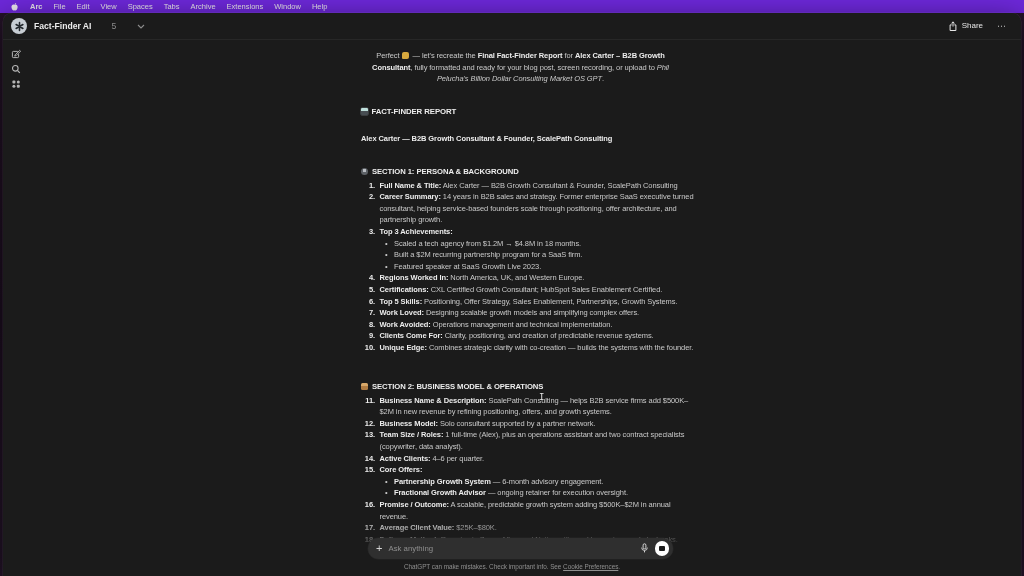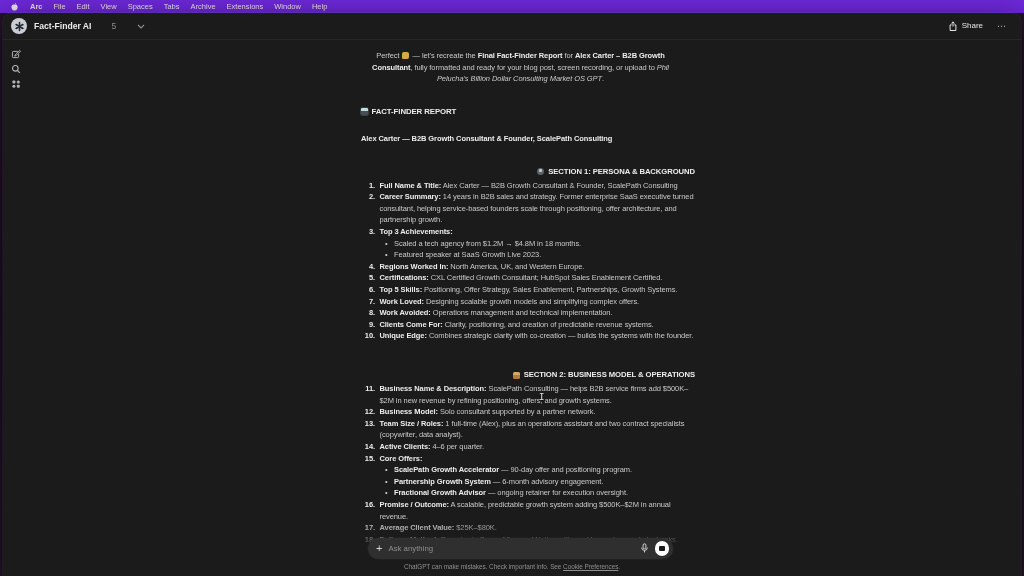--- a/index.html
+++ b/index.html
@@ -53,21 +53,21 @@
   
   .content{
     position:absolute;left:358px;top:37px;width:334px;
     font-size:7.5px;line-height:11.6px;letter-spacing:-0.08px;color:#c9c9c9;
   }
   .content b{color:#ededed;font-weight:700;}
   .content i{font-style:italic;}
   .intro{margin:0 15px 21px 0;text-align:center;}
   .rep-title{font-weight:700;color:#ededed;font-size:7.8px;margin-bottom:16px;display:flex;align-items:center;gap:4px;}
   .rep-sub{font-weight:700;color:#ededed;margin-bottom:21px;}
-  .sec-head{font-weight:700;color:#ededed;font-size:7.7px;margin:0 0 2px 0;display:flex;align-items:center;gap:4px;justify-content:flex-end;}
+  .sec-head{font-weight:700;color:#ededed;font-size:7.7px;margin:0 0 2px 0;display:flex;align-items:center;gap:4px;}
   .list{margin-bottom:14.5px;}
   .li{display:flex;}
   .li .num{flex:0 0 14px;text-align:right;margin-right:4.5px;font-weight:700;color:#ededed;}
   .li .body{flex:1;}
   .bu{display:flex;padding-left:24px;}
   .bu .dot{flex:0 0 9px;color:#c9c9c9;}
   .bu .dot::before{content:"•";}
   .gap2{height:13px;}
   
   .emoji{display:inline-block;flex:none;}
@@ -244,20 +244,24 @@
       <div class="li">
           <span class="num">3.</span>
           <span class="body"><b>Top 3 Achievements:</b><span></span></span>
         </div>
       <div class="bu">
           <span class="dot"></span>
           <span class="body"><span>Scaled a tech agency from $1.2M → $4.8M in 18 months.</span></span>
         </div>
       <div class="bu">
           <span class="dot"></span>
+          <span class="body"><span>Built a $2M recurring partnership program for a SaaS firm.</span></span>
+        </div>
+      <div class="bu">
+          <span class="dot"></span>
           <span class="body"><span>Featured speaker at SaaS Growth Live 2023.</span></span>
         </div>
       <div class="li">
           <span class="num">4.</span>
           <span class="body"><b>Regions Worked In:</b><span> North America, UK, and Western Europe.</span></span>
         </div>
       <div class="li">
           <span class="num">5.</span>
           <span class="body"><b>Certifications:</b><span> CXL Certified Growth Consultant; HubSpot Sales Enablement Certified.</span></span>
         </div>
@@ -302,24 +306,20 @@
           <span class="num">13.</span>
           <span class="body"><b>Team Size / Roles:</b><span> 1 full-time (Alex), plus an operations assistant and two contract specialists (copywriter, data analyst).</span></span>
         </div>
       <div class="li">
           <span class="num">14.</span>
           <span class="body"><b>Active Clients:</b><span> 4–6 per quarter.</span></span>
         </div>
       <div class="li">
           <span class="num">15.</span>
           <span class="body"><b>Core Offers:</b><span></span></span>
-        </div>
-      <div class="bu">
-          <span class="dot"></span>
-          <span class="body"><b>ScalePath Growth Accelerator</b><span> — 90-day offer and positioning program.</span></span>
         </div>
       <div class="bu">
           <span class="dot"></span>
           <span class="body"><b>Partnership Growth System</b><span> — 6-month advisory engagement.</span></span>
         </div>
       <div class="bu">
           <span class="dot"></span>
           <span class="body"><b>Fractional Growth Advisor</b><span> — ongoing retainer for execution oversight.</span></span>
         </div>
       <div class="li">

